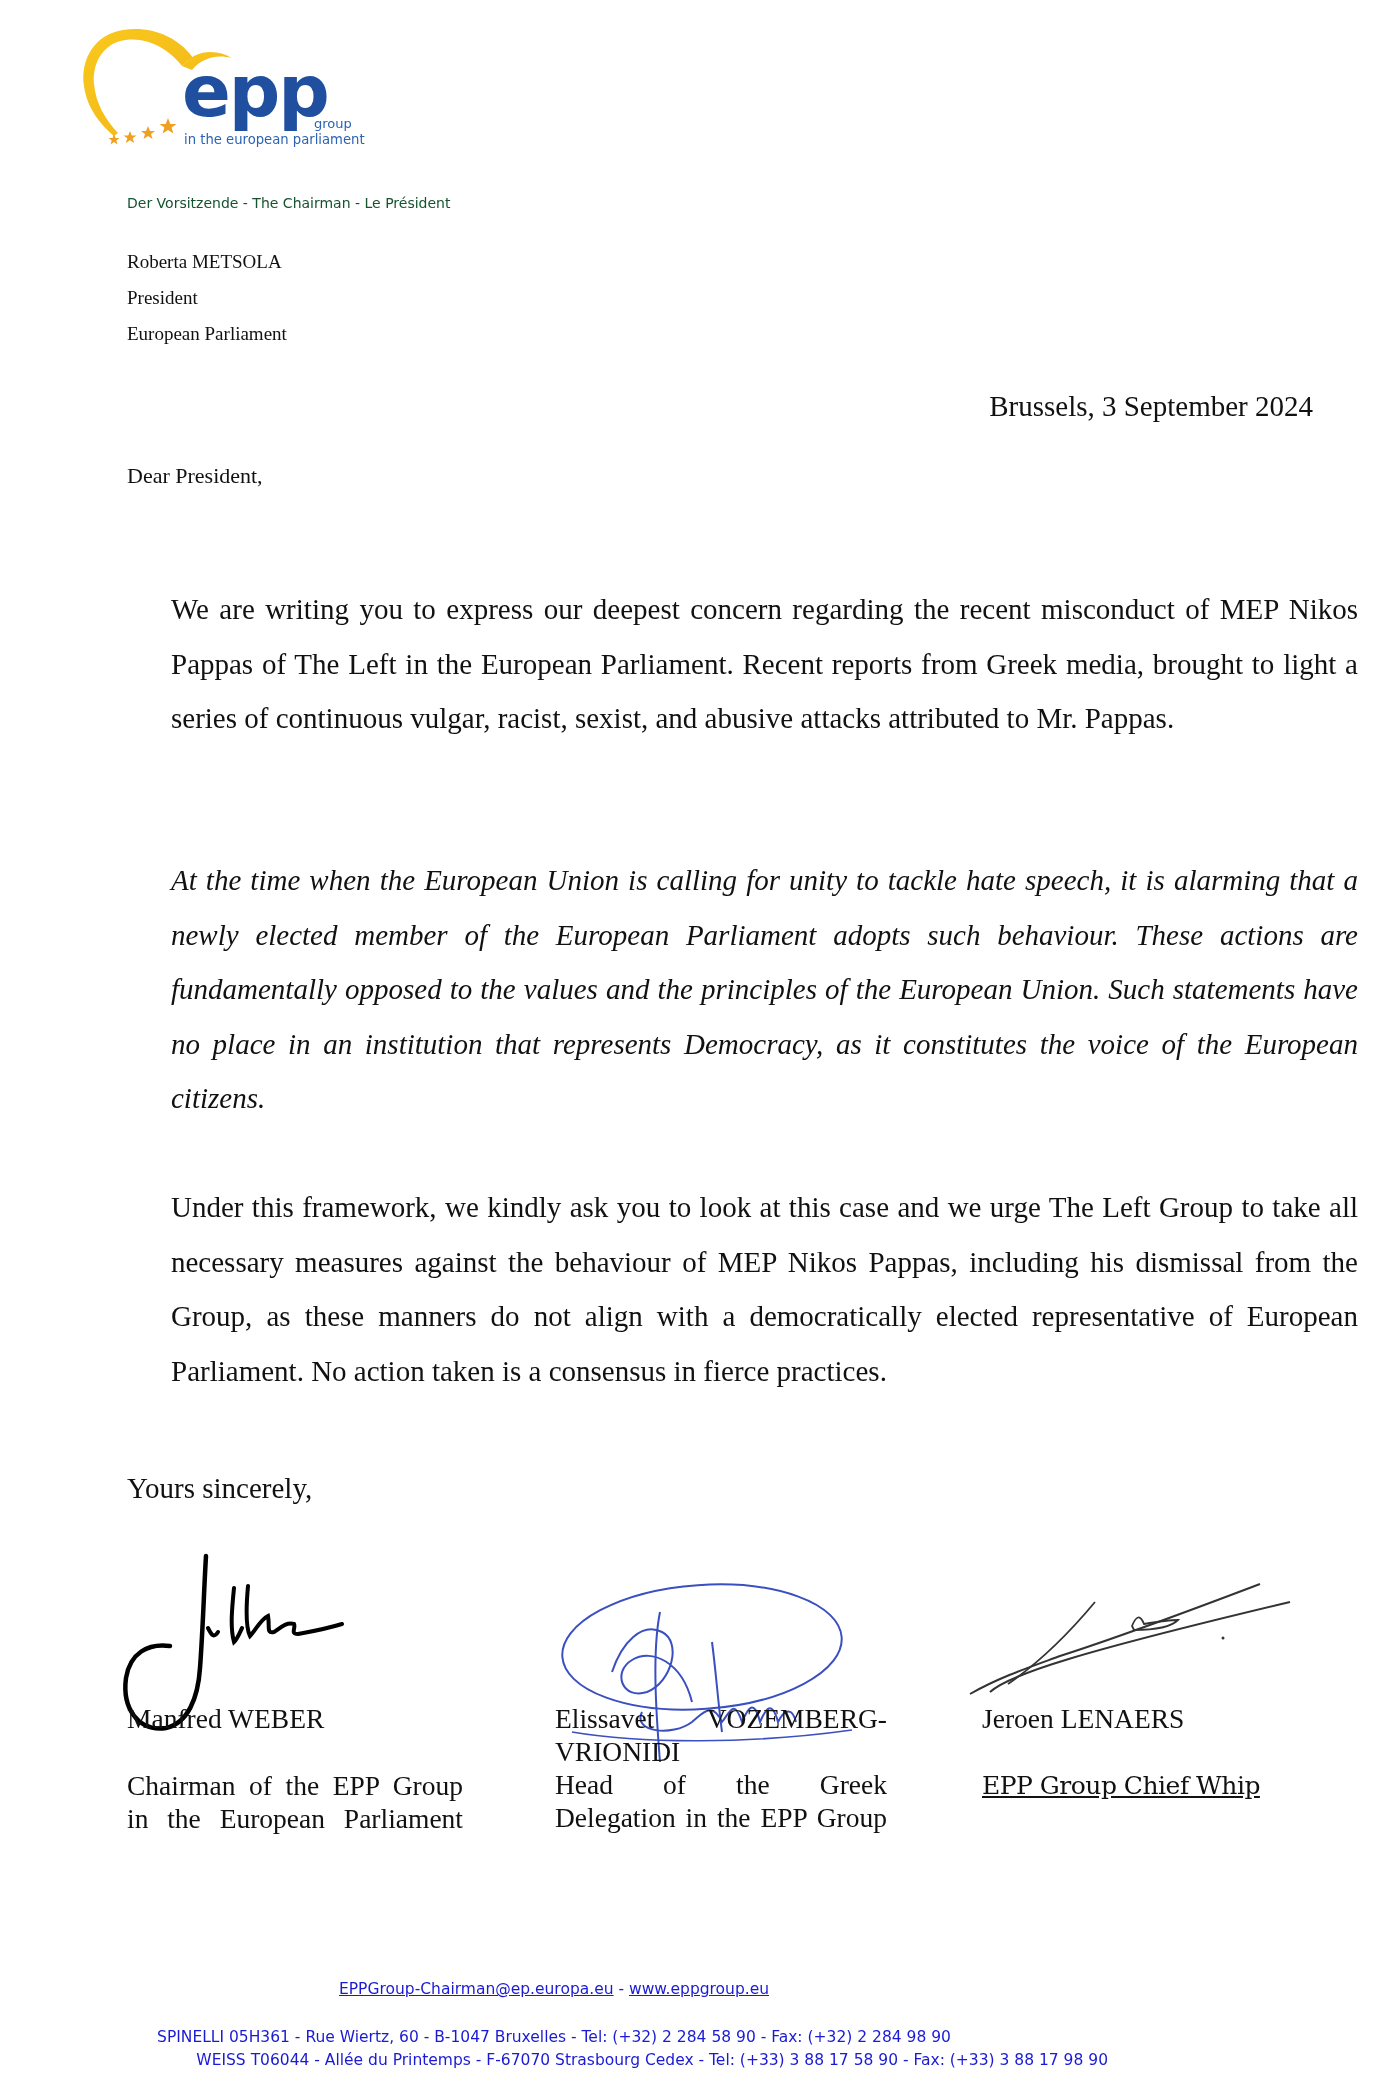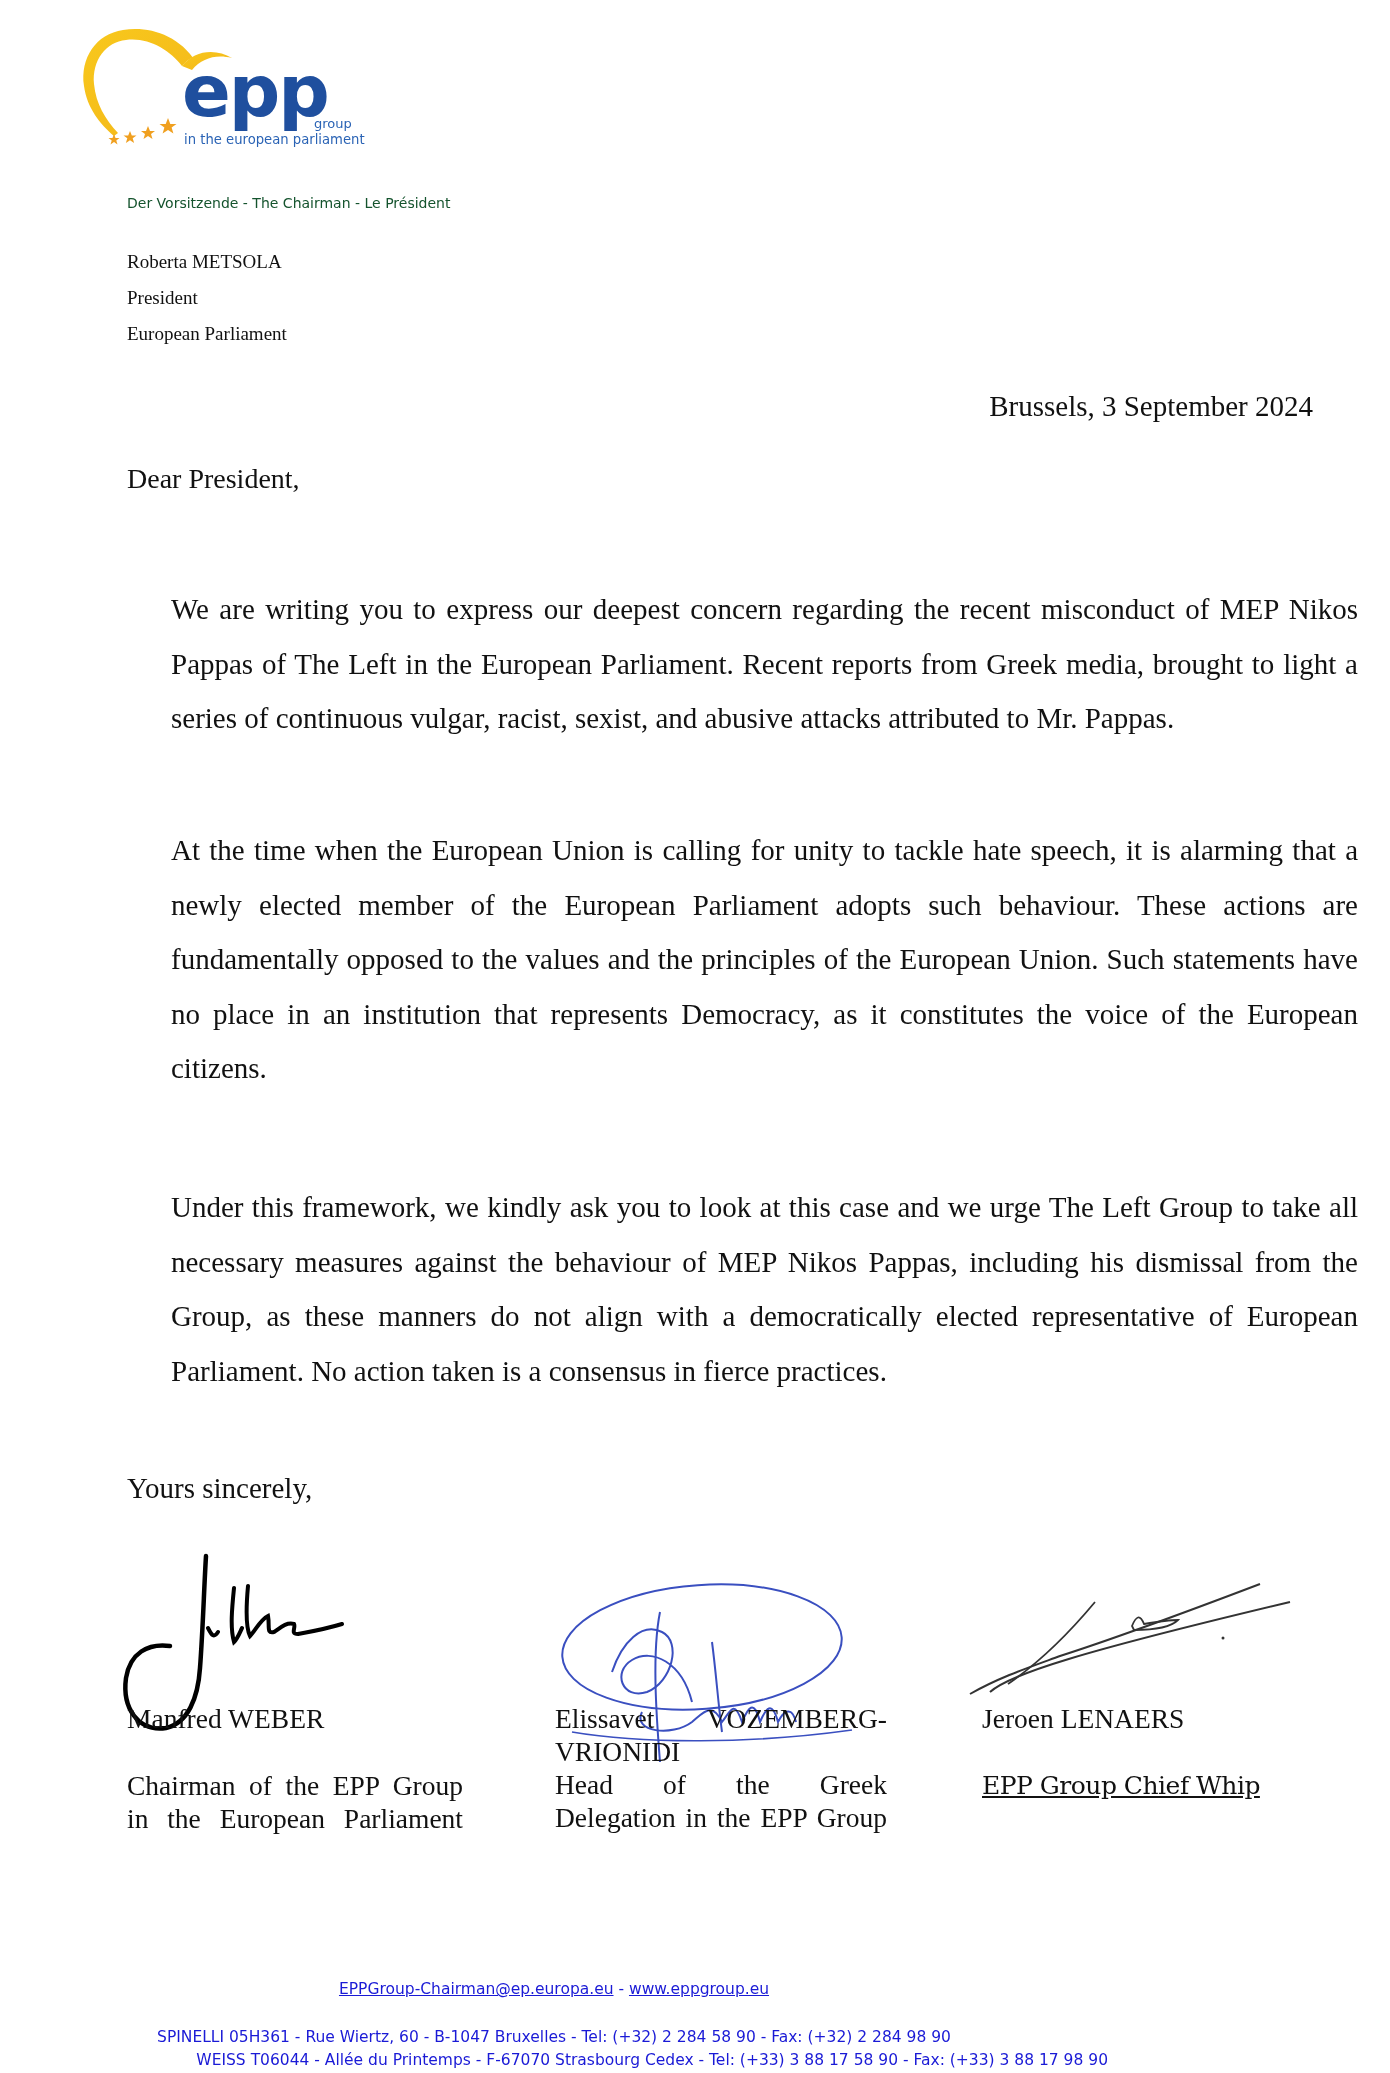--- a/index.html
+++ b/index.html
@@ -6,24 +6,24 @@
   body { width: 1390px; height: 2073px; position: relative; overflow: hidden;
          font-family: "Liberation Serif", "DejaVu Serif", serif; color: #111; }
   .abs { position: absolute; }
   .logo { left: 78px; top: 20px; width: 300px; height: 130px; }
   .logo svg { display: block; }
   .chair-line { left: 127px; top: 195px; font-family: "DejaVu Sans", "Liberation Sans", sans-serif;
                 font-size: 14px; color: #14532d; letter-spacing: 0; }
   .addr { left: 127px; top: 244px; font-size: 19px; line-height: 36px; }
   .addr div { white-space: nowrap; }
   .date { right: 77px; top: 390px; font-size: 29px; text-align: right; white-space: nowrap; }
-  .salutation { left: 127px; top: 463px; font-size: 28px; }
+  .salutation { left: 127px; top: 463px; font-size: 22px; }
   .body { left: 127px; width: 1187px; font-size: 29px; line-height: 54.5px; text-align: justify; margin-left: 44px; }
   .p1 { top: 582px; }
-  .p2 { top: 823px; }
+  .p2 { top: 853px; font-style: italic; }
   .p3 { top: 1180px; }
   .closing { left: 127px; top: 1472px; font-size: 29px; }
   .sig-img { position: absolute; }
   .col { position: absolute; top: 1702px; font-size: 27.5px; line-height: 33px; }
   .col1 { left: 127px; width: 336px; }
   .col2 { left: 555px; width: 332px; }
   .col3 { left: 982px; width: 320px; }
   .col .name, .col .title { text-align: justify; text-align-last: justify; }
   .col1 .name, .col3 .name { text-align-last: left; }
   .col .gap { height: 34px; }

